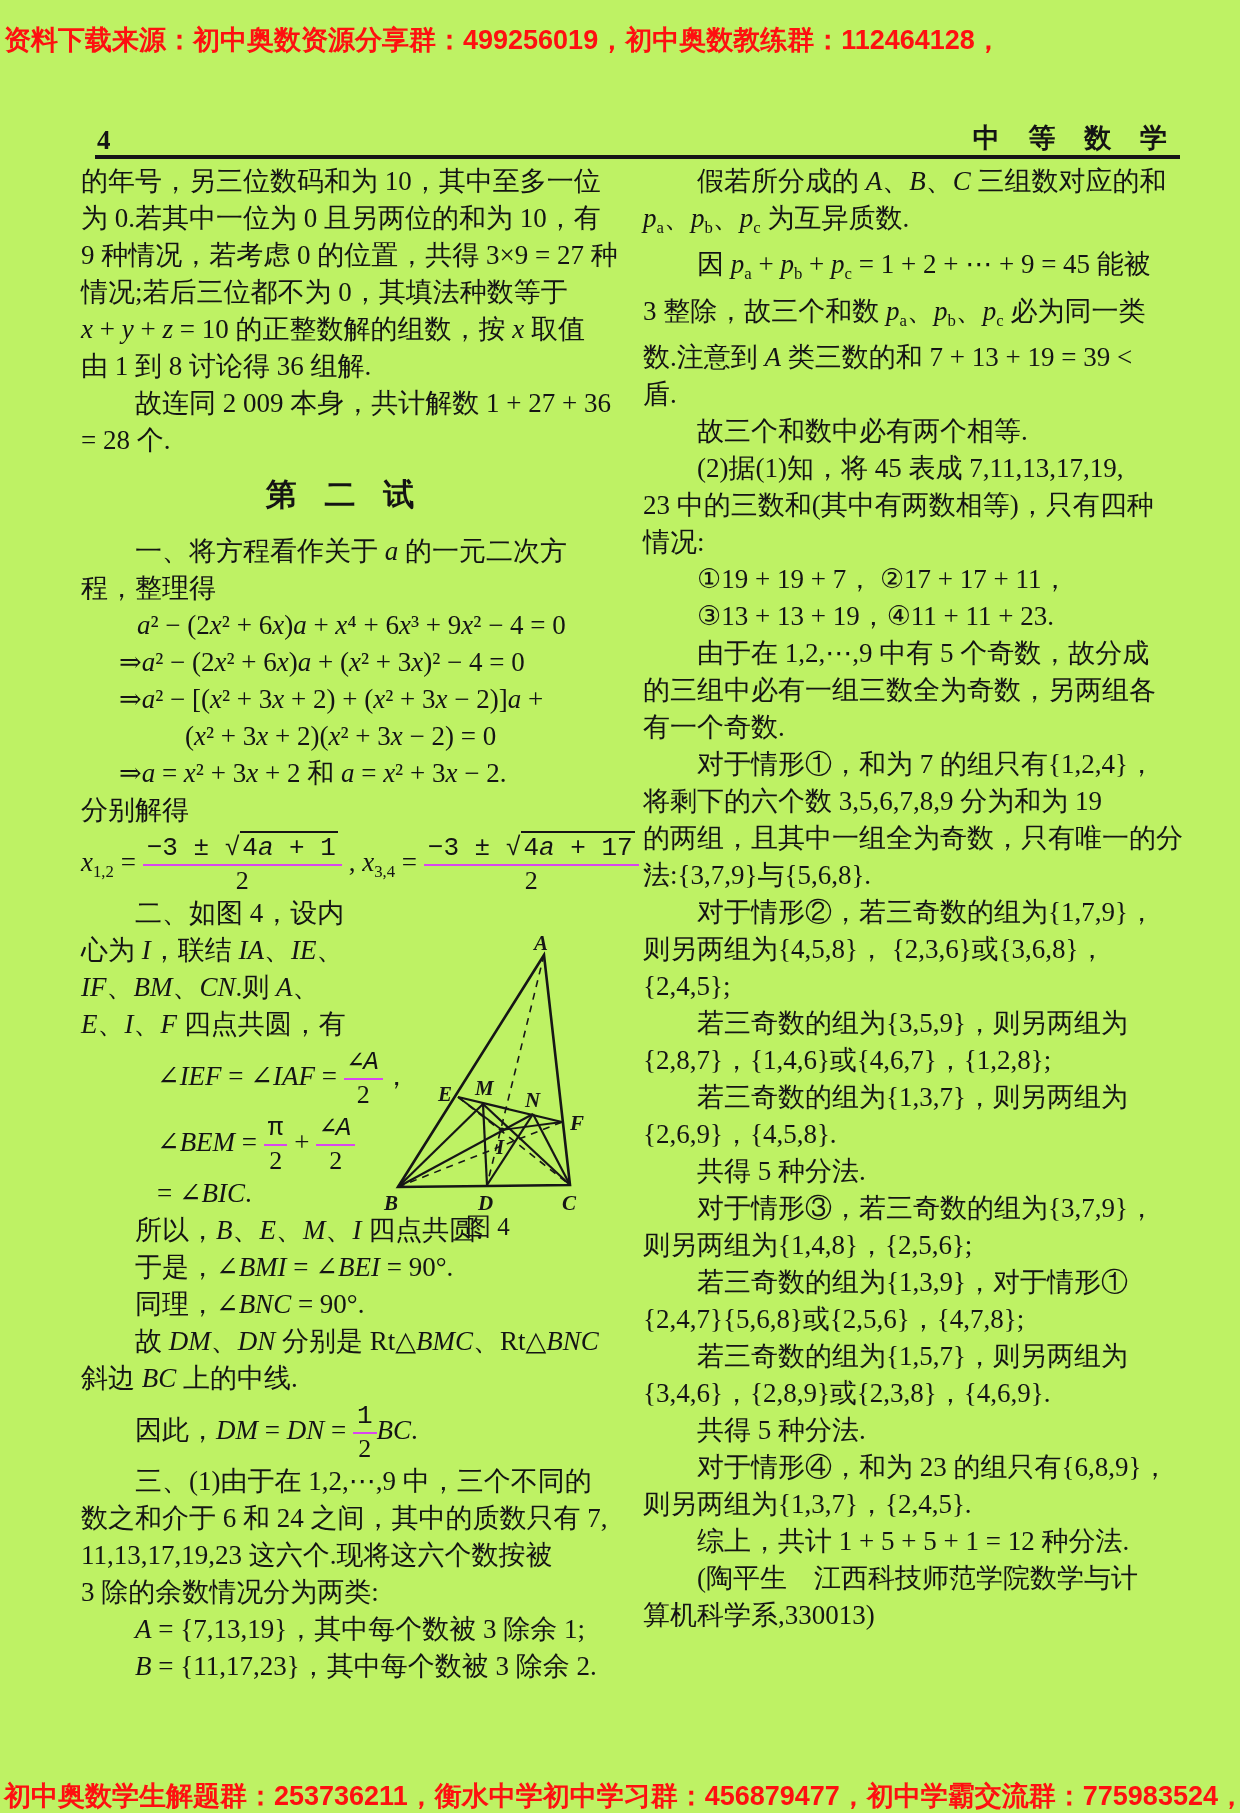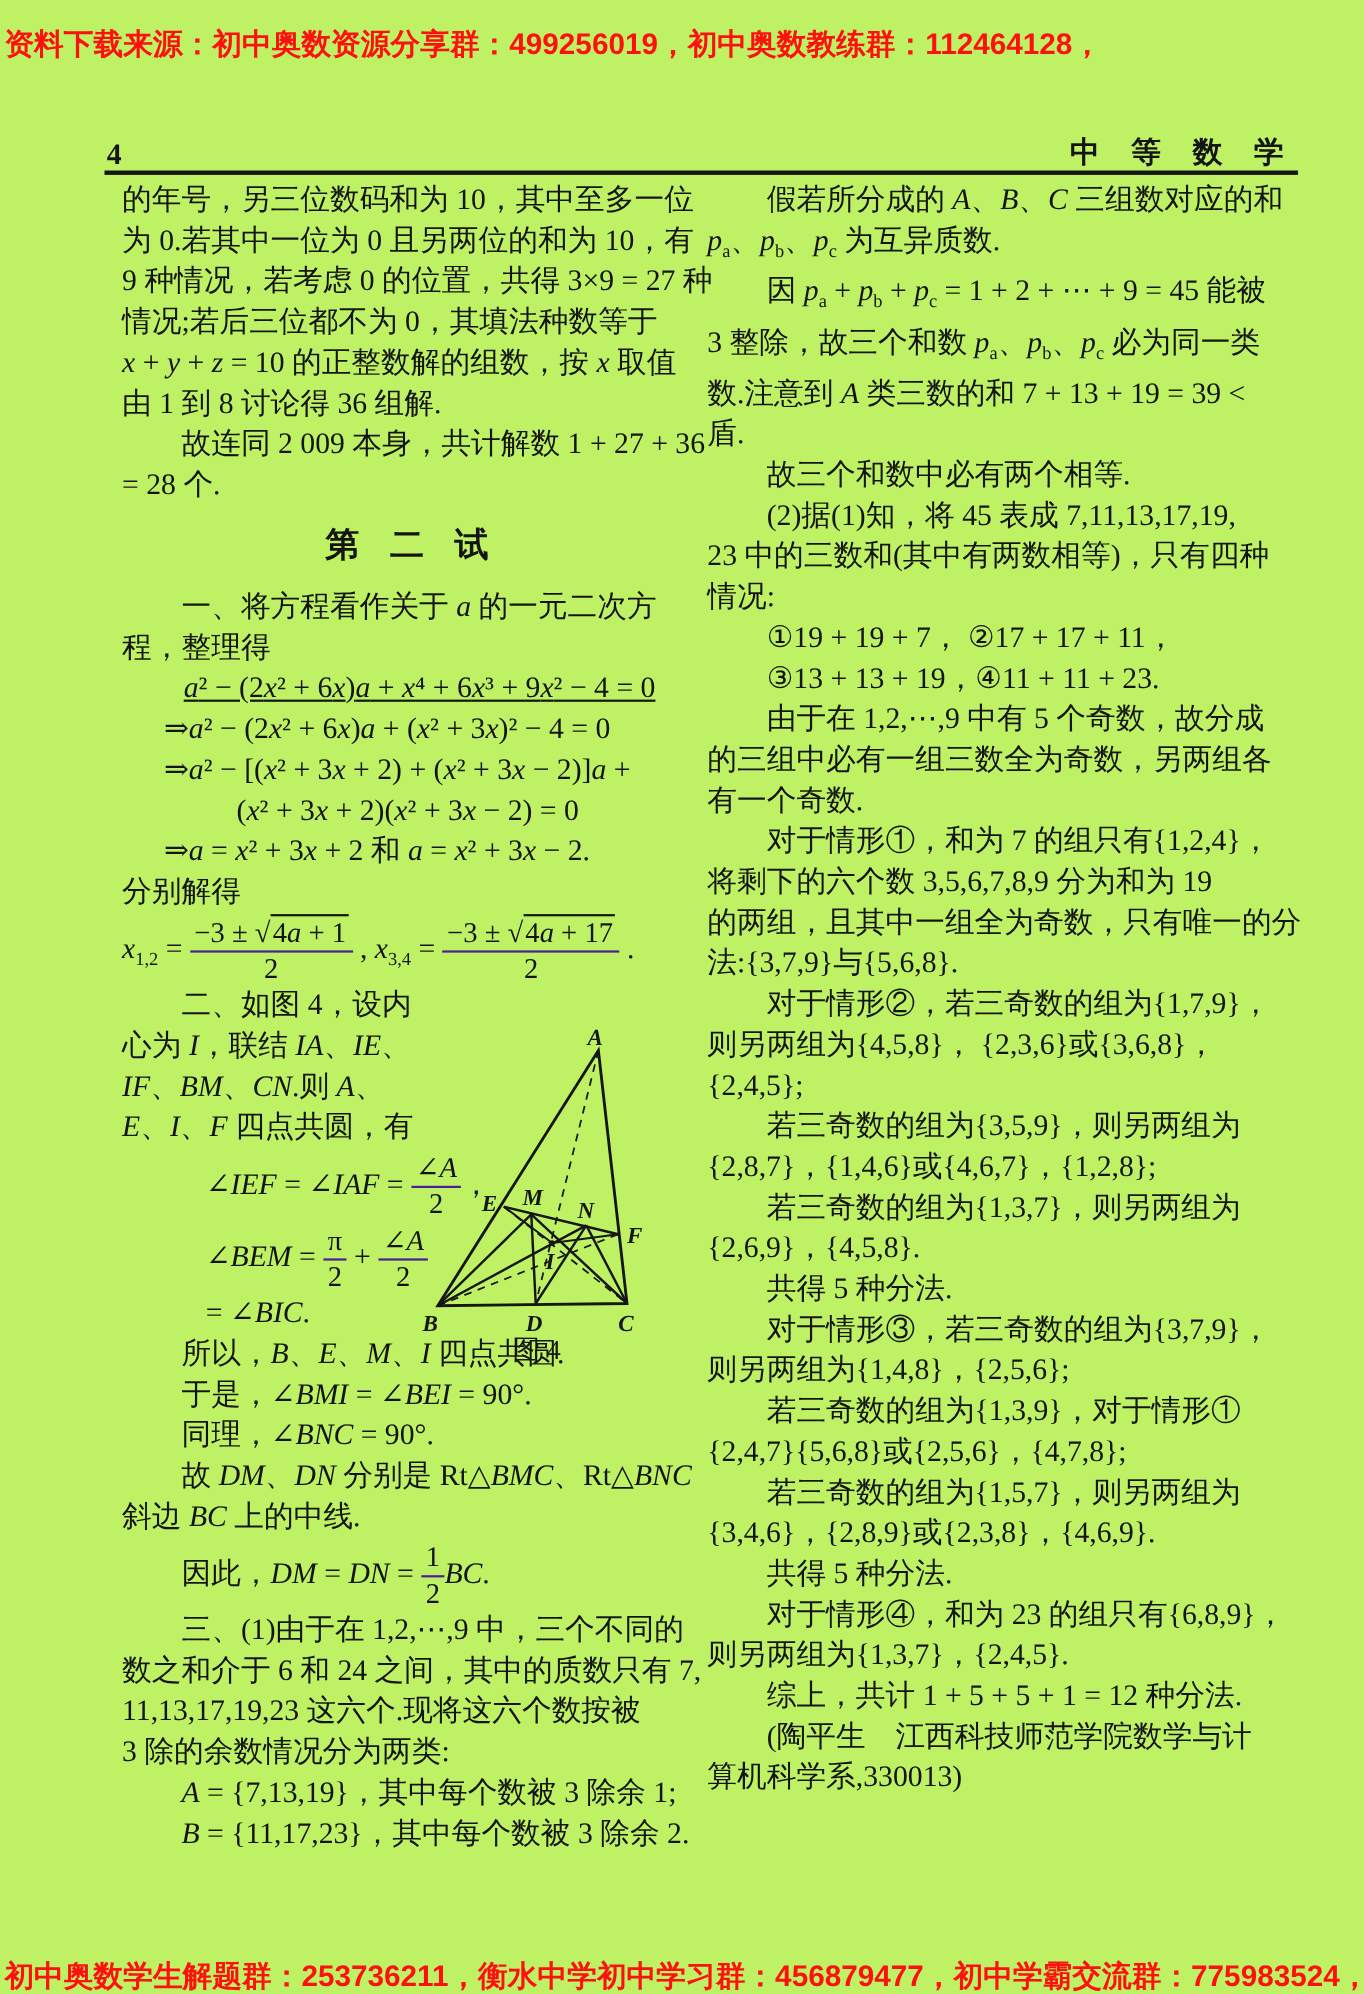--- a/index.html
+++ b/index.html
@@ -7,34 +7,34 @@
         font-family:"Liberation Serif","DejaVu Serif",serif;color:#141414;}
   .banner{position:absolute;white-space:nowrap;font-weight:700;font-size:27px;
           font-family:"Liberation Sans","DejaVu Sans",sans-serif;}
   .banner.top{left:4px;top:22px;}
   .banner.bottom{left:4px;top:1778px;}
   .page-header{position:absolute;left:97px;top:120px;width:1081px;display:flex;
                justify-content:space-between;align-items:flex-end;font-size:27px;font-weight:700;}
   .journal-title{letter-spacing:11px;text-align:right;}
   .rule{position:absolute;left:95px;top:155px;width:1085px;height:4px;background:#161616;}
   .col{position:absolute;top:163px;font-size:27px;line-height:37px;}
-  .col.left{left:111px;width:528px;}
+  .col.left{left:81px;width:528px;}
   .col.right{left:643px;width:535px;}
   .ln{white-space:nowrap;}
   .ind{padding-left:54px;}
   .ind2{padding-left:76px;}
-  .eq{padding-left:56px;text-decoration:underline;}
+  .eq{padding-left:56px;}
   .eq2{padding-left:38px;}
   .eq3{padding-left:104px;}
   .h2{font-size:31px;font-weight:700;text-align:center;letter-spacing:10px;
       padding:16px 0 18px 0;line-height:40px;}
   .frl{height:66px;line-height:66px;}
   .fr{display:inline-flex;flex-direction:column;text-align:center;vertical-align:middle;
       line-height:1.18;font-size:26px;}
-  .fr .nu{border-bottom:2px solid #4c1d95;padding:0 4px;}
+  .fr .nu{border-bottom:2px solid #d946ef;padding:0 4px;font-family:Liberation Mono, monospace;}
   .fr .de{padding:0 4px;}
   .ov{border-top:2px solid #141414;padding:0 2px;}
   sub,sup{font-size:0.62em;}
   i{font-style:italic;}
   .figure{position:absolute;left:378px;top:932px;}
   .fig-line{stroke:#161616;fill:none;}
   .fig-label{font-family:"Liberation Serif","DejaVu Serif",serif;font-style:italic;
              font-weight:700;font-size:21px;fill:#161616;}
   .fig-caption{font-family:"Liberation Serif","DejaVu Serif",serif;font-size:25px;fill:#161616;}
 </style>

